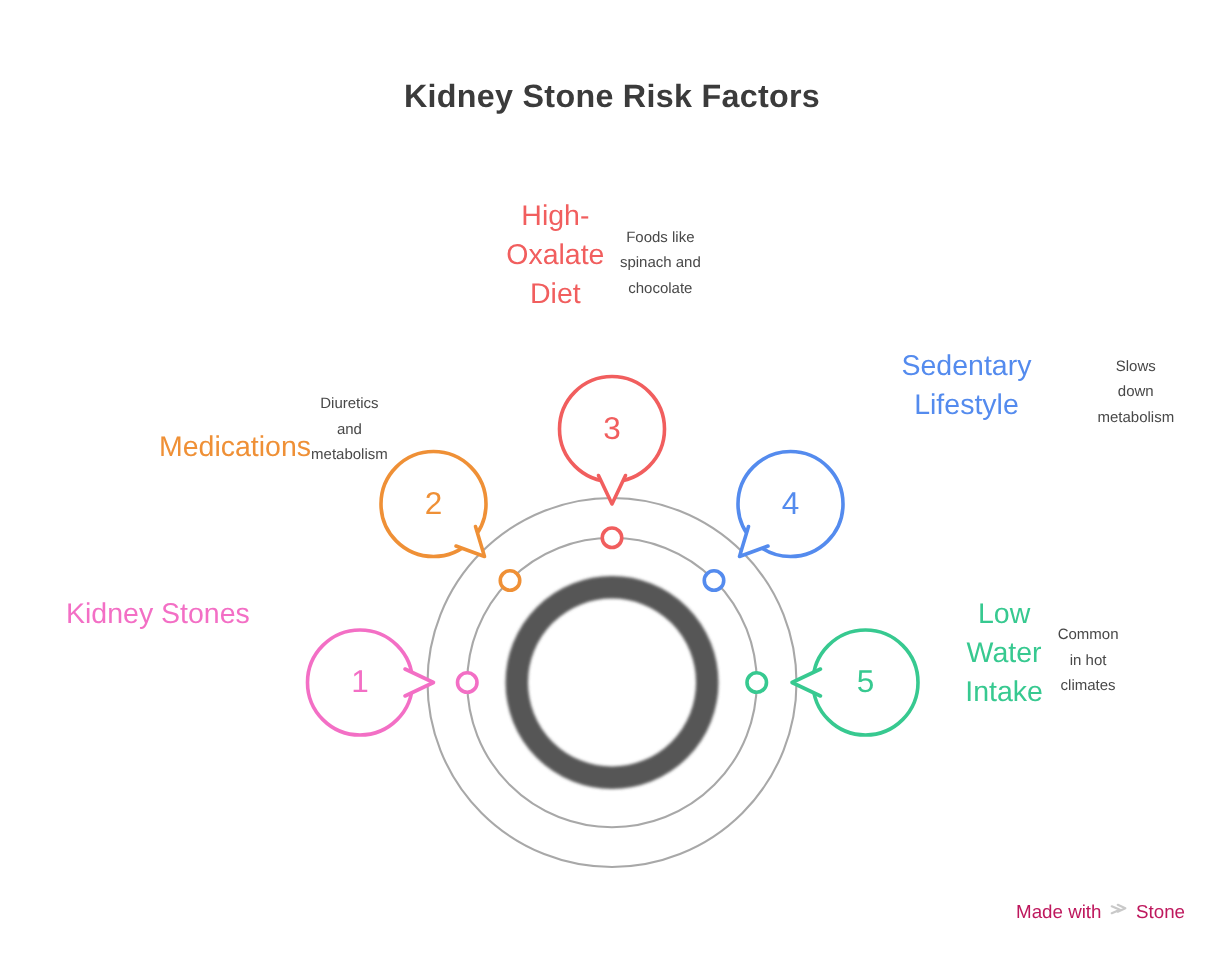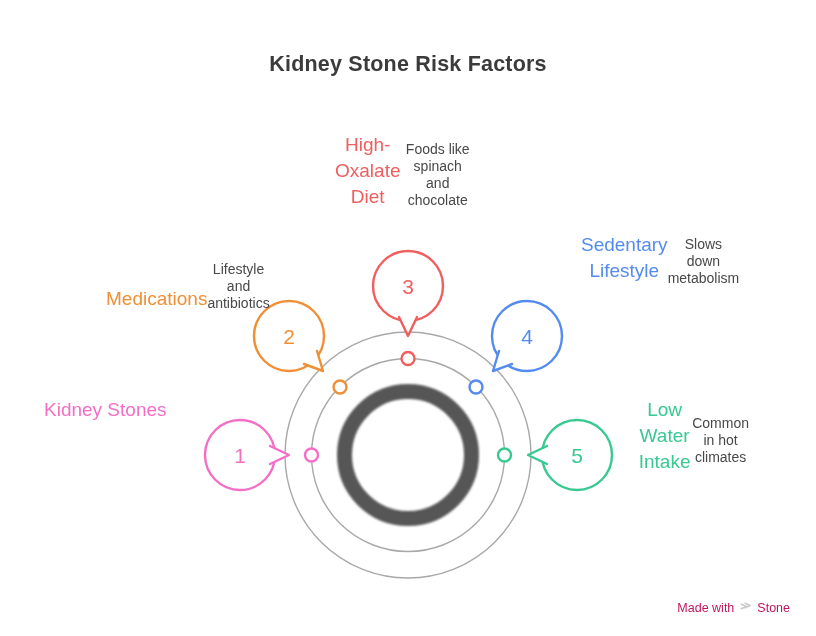--- a/index.html
+++ b/index.html
@@ -7,21 +7,21 @@
     position:relative;width:816px;height:636px;background:#ffffff;overflow:hidden;
     font-family:"Liberation Sans","DejaVu Sans",sans-serif;
   }
   .page-title{
     position:absolute;left:0;top:52px;width:816px;text-align:center;
     font-size:21.5px;font-weight:700;color:#3b3b3b;letter-spacing:0.2px;
   }
   .diagram-svg{position:absolute;left:0;top:0;}
   .factor{position:absolute;display:flex;flex-direction:row;align-items:center;text-align:center;}
   .fname{font-size:19px;font-weight:500;line-height:26px;}
-  .fdesc{font-size:14px;font-weight:400;line-height:17px;color:#484848;margin-top:8px;}
+  .fdesc{font-size:10px;font-weight:400;line-height:17px;color:#484848;margin-top:8px;}
   .bubble-num{
     position:absolute;transform:translate(-50%,-50%);
     font-size:21px;line-height:21px;font-weight:400;
   }
   .watermark{
     position:absolute;right:26px;top:600px;display:flex;align-items:center;gap:5px;
     font-size:12.5px;color:#be185d;
   }
   .wm-icon{display:inline-block;}
 </style>
@@ -71,29 +71,29 @@
   <div class="bubble-num" style="left: 408px; top: 286px; color: rgb(241, 94, 94);">3</div>
   <div class="bubble-num" style="left: 527px; top: 336px; color: rgb(84, 139, 238);">4</div>
   <div class="bubble-num" style="left: 577px; top: 455px; color: rgb(55, 201, 144);">5</div>
 
   <div class="factor" style="left:44px;top:397px;width:150px;">
     <div class="fname" style="color: rgb(243, 111, 197);">Kidney Stones</div>
   </div>
 
   <div class="factor" style="left:106px;top:253px;width:122px;align-items:flex-end;">
     <div class="fname" style="color: rgb(239, 144, 54);">Medications</div>
-    <div class="fdesc">Lifestyle and antibiotics</div>
+    <div class="fdesc">Diuretics and metabolism</div>
   </div>
 
   <div class="factor" style="left:335px;top:132px;width:140px;">
     <div class="fname" style="color: rgb(241, 94, 94);">High-Oxalate Diet</div>
     <div class="fdesc">Foods like spinach and chocolate</div>
   </div>
 
-  <div class="factor" style="left:581px;top:228px;width:120px;">
+  <div class="factor" style="left:601px;top:228px;width:120px;gap:44px;">
     <div class="fname" style="color: rgb(84, 139, 238);">Sedentary Lifestyle</div>
     <div class="fdesc">Slows down metabolism</div>
   </div>
 
   <div class="factor" style="left:637px;top:397px;width:112px;">
     <div class="fname" style="color: rgb(55, 201, 144);">Low Water Intake</div>
     <div class="fdesc">Common in hot climates</div>
   </div>
 
   <div class="watermark">

